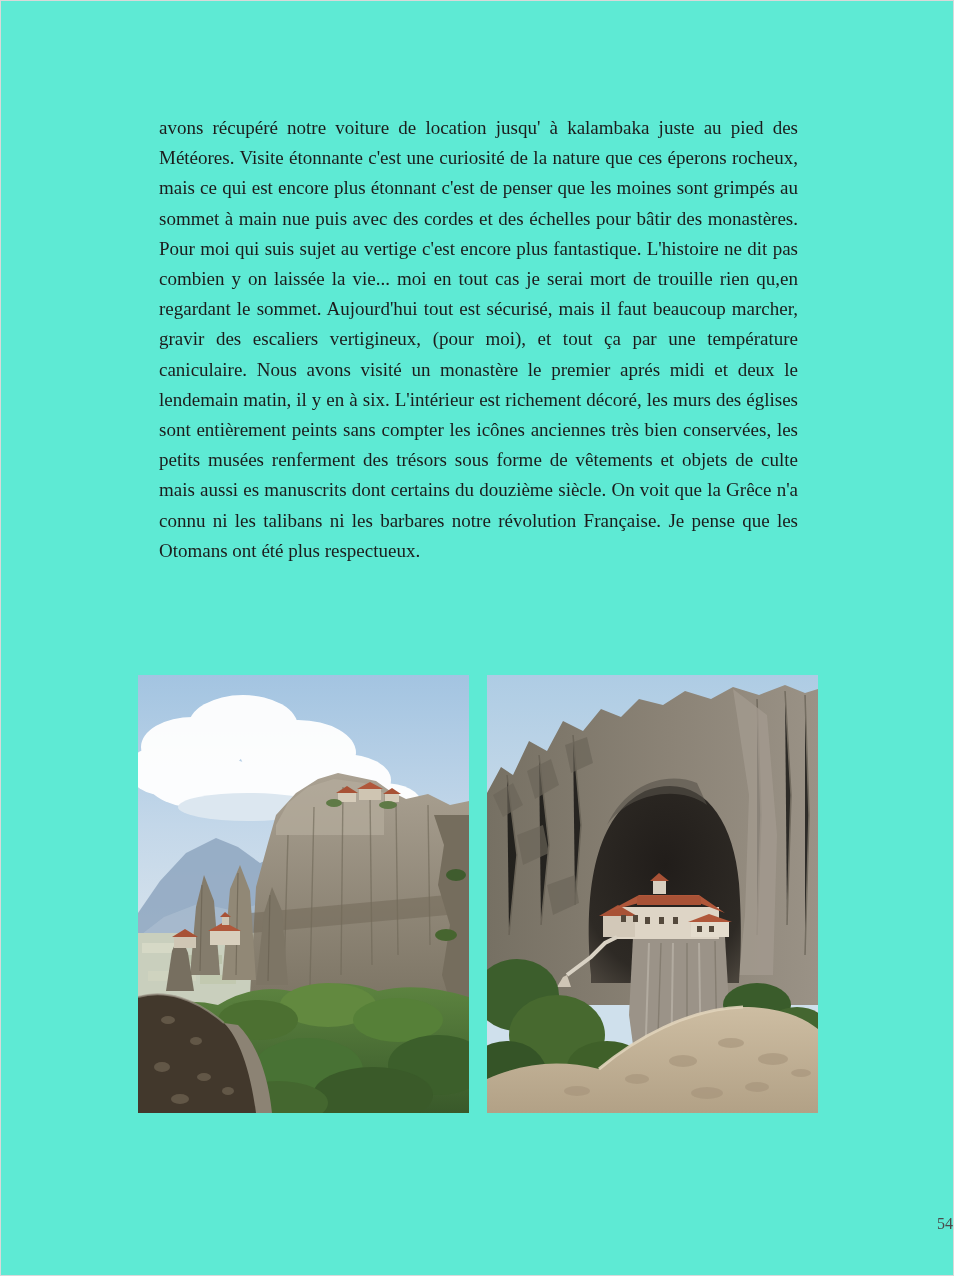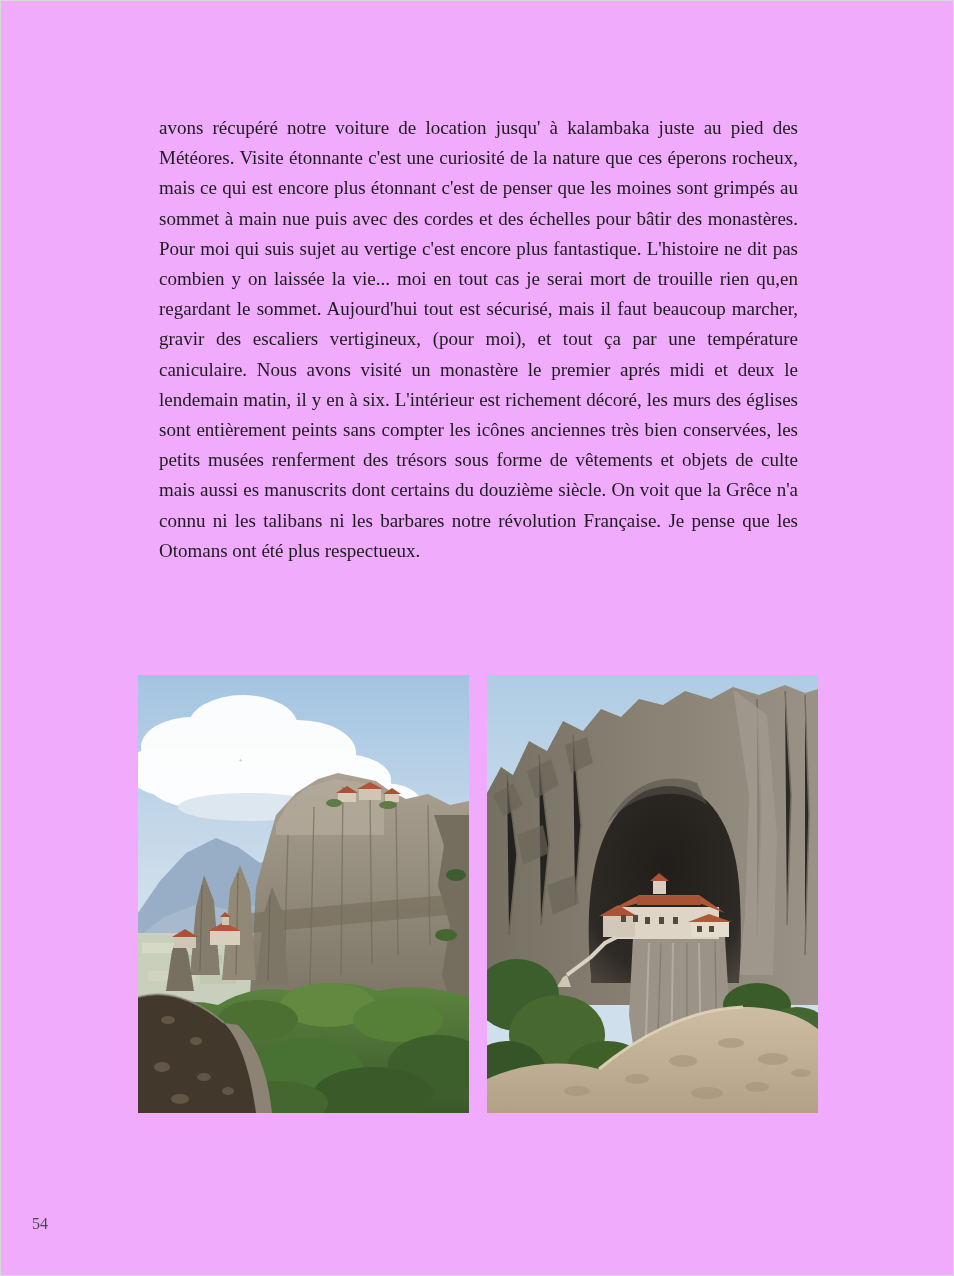--- a/index.html
+++ b/index.html
@@ -1,19 +1,19 @@
 <!DOCTYPE html>
 <html><head>
 <meta charset="utf-8">
 <style>
   html,body{margin:0;padding:0;background:#ffffff;}
   .page{
     position:relative;
     width:954px;height:1276px;
-    background:#f0abfc;
+    background:#5eead4;
     box-sizing:border-box;
     border:1px solid #d9d9d9;
     font-family:"Liberation Serif","DejaVu Serif",serif;
     overflow:hidden;
   }
   .body-text{
     position:absolute;
     left:158px;top:112px;width:639px;
     font-size:19px;line-height:30.2px;
     color:#1c1c1c;
@@ -31,21 +31,21 @@
   .photo{
     width:331px;height:438px;
     margin:0;padding:0;
     overflow:hidden;
     background:#cfe0ec;
   }
   .photo svg{display:block;width:331px;height:438px;}
   .page-number{
     position:absolute;
     left:0;right:0;top:1214px;
-    text-align:left;
+    text-align:right;
     font-size:16px;
     color:#4a4a4a;
     padding-left:31px;
   }
 </style>
 </head>
 <body>
 
 <div class="page">
 

